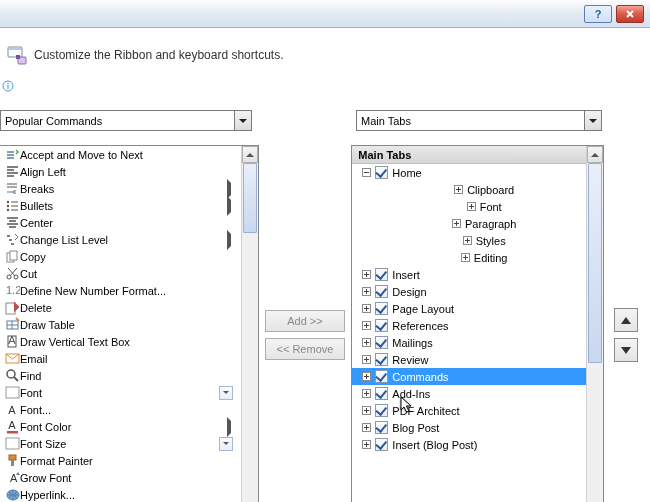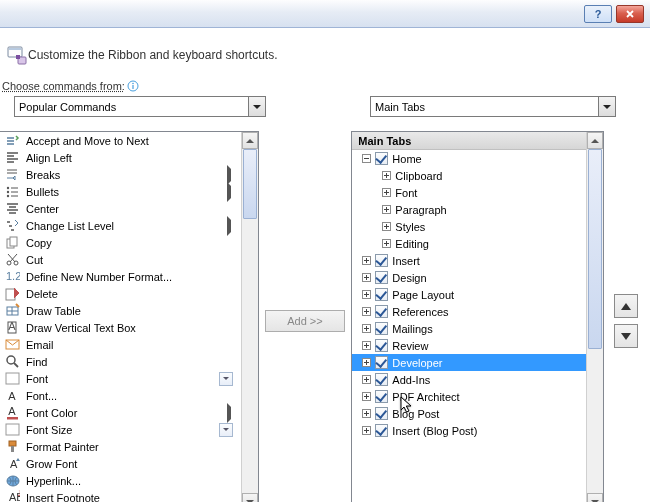--- a/index.html
+++ b/index.html
@@ -5,32 +5,32 @@
   * { box-sizing: border-box; margin: 0; padding: 0; font-family: "Segoe UI", Tahoma, sans-serif; font-size: 11px; }
   body { background: #ffffff; width: 650px; height: 502px; overflow: hidden; position: relative; }
 
   .window { width: 650px; height: 502px; background: #fff;}
   .titlebar { height: 28px; background: linear-gradient(#fdfdfe,#e6ecf5 45%,#d7e1f0); border-bottom:1px solid #9fb4d6; position:relative; display:flex; justify-content:flex-end; align-items:center; padding-right:6px; gap:4px;}
   .tbtn { width:28px; height:18px; border:1px solid #5a7fb3; border-radius:2px; display:flex; align-items:center; justify-content:center; background:linear-gradient(#eaf1fb,#cfe0f7);}
   .tbtn.close { background:linear-gradient(#f4a49a,#d9604f 45%,#c63a28); border-color:#96362a;}
   .tbtn svg { width:12px; height:12px; }
 
   .body { padding:10px 12px 0 0; }
-  .header { display:flex; align-items:center; padding:6px 0 14px 6px;}
+  .header { display:flex; align-items:center; gap:6px; padding:6px 0 14px 6px;}
   .hicon { width:22px; height:22px; display:flex; align-items:center; justify-content:center;}
   .hicon svg { width:20px; height:20px;}
   .htext { color:#333; font-size:12px;}
 
   .labelrow { display:flex; }
   .lcol { width:300px; padding-left:2px;}
   .rcol { flex:1;}
   .lbl { display:inline-flex; align-items:center; gap:2px; text-decoration:underline; text-decoration-style:dotted; color:#333; padding-bottom:2px;}
   .infocircle { width:12px; height:12px; color:#49a0de;}
 
-  .combos { display:flex; margin-top:2px;padding-left:14px;}
+  .combos { display:flex; margin-top:16px;}
   .combo { height:21px; border:1px solid #7a7a7a; background:#fff; display:flex; align-items:center; justify-content:space-between; padding:0 0 0 4px;}
   .combo.left { width:252px;}
   .combo.right { width:246px;}
   .combo-btn{ width:17px; height:19px; border-left:1px solid #7a7a7a; background:linear-gradient(#f3f3f3,#ddd); display:flex;align-items:center;justify-content:center;}
   .tri-down{ width:0;height:0;border-left:4px solid transparent;border-right:4px solid transparent;border-top:4px solid #222;}
 
   .columns { display:flex; margin-top:14px; height:380px;}
   .col-left { width:262px; display:flex;}
   .col-mid { width:94px; display:flex; flex-direction:column; align-items:center; justify-content:center; gap:6px;}
   .col-right { width:256px; display:flex;}
@@ -38,21 +38,21 @@
 
   .listbox { border:1px solid #828790; border-top:1px solid #828790; background:#fff; flex:1; position:relative; overflow:hidden;}
   .listinner { position:absolute; inset:0 17px 0 0; overflow:hidden;}
   .sb { position:absolute; top:0; right:0; bottom:0; width:17px; background:#f0f0f0; display:flex; flex-direction:column; border-left:1px solid #d0d0d0;}
   .sb-btn{ height:17px; background:linear-gradient(#f5f5f5,#e2e2e2); display:flex;align-items:center;justify-content:center; border:1px solid #b0b0b0; margin:0;}
   .sb-track{flex:1; position:relative;}
   .sb-thumb{position:absolute; left:1px; right:1px; top:0;  background:linear-gradient(#e9eef9,#c9d7ef); border:1px solid #9ab0d3; border-radius:1px;}
   .tri-up{width:0;height:0;border-left:4px solid transparent;border-right:4px solid transparent;border-bottom:4px solid #555;}
   .tri-dn{width:0;height:0;border-left:4px solid transparent;border-right:4px solid transparent;border-top:4px solid #555;}
 
-  .cmd-item{display:flex;align-items:center;gap:6px;padding:1px 4px 1px 4px;height:17px;white-space:nowrap;}
+  .cmd-item{display:flex;align-items:center;padding:1px 4px 1px 4px;height:17px;white-space:nowrap;}
   .cmd-icon{width:16px;height:16px;display:flex;align-items:center;justify-content:center;flex-shrink:0;}
   .cmd-icon svg{width:15px;height:15px;}
   .cmd-sub{margin-left:auto; margin-right:6px;}
   .tri-right{width:0;height:0;border-top:4px solid transparent;border-bottom:4px solid transparent;border-left:4px solid #555;}
   .dd-ind{width:14px;height:14px;border:1px solid #a6b8d0;background:linear-gradient(#fafcfe,#e8eef8);display:flex;align-items:center;justify-content:center;margin-left:auto;margin-right:4px;}
   .dd-ind .t{width:0;height:0;border-left:3px solid transparent;border-right:3px solid transparent;border-top:3px solid #556;}
 
   .tree-hdr{background:linear-gradient(#e9e9e9,#d6d6d6); font-weight:bold; padding:2px 6px; height:18px; display:flex; align-items:center; border-bottom:1px solid #c0c0c0;}
   .tnode{display:flex;align-items:center;height:17px;white-space:nowrap;}
   .pm{width:9px;height:9px;border:1px solid #8a8a8a;background:#fff;display:flex;align-items:center;justify-content:center;margin-right:4px;position:relative;flex-shrink:0;}
@@ -64,21 +64,21 @@
   .cb.checked::after{content:"";width:8px;height:5px;border-left:2px solid #2b5797;border-bottom:2px solid #2b5797;transform:rotate(-50deg) translate(0px,-1px);}
   .sel{background:#3399ff;color:#fff;}
   .sel .cb{border-color:#8a9aab;}
 
   .actbtn{width:80px;height:22px;border:1px solid #adadad;background:linear-gradient(#f4f4f4,#e5e5e5);color:#888;display:flex;align-items:center;justify-content:center;}
   .udbtn{width:24px;height:24px;border:1px solid #8a8a8a;background:linear-gradient(#f4f4f4,#e4e4e4);display:flex;align-items:center;justify-content:center;}
 
   .cursor{position:absolute;width:14px;height:20px;pointer-events:none;}
   .cursor svg{width:14px;height:20px;filter:drop-shadow(0 0 1px rgba(0,0,0,.4));}
 
-  .ind1{padding-left:10px;} .ind2{padding-left:30px;}
+  .ind1{padding-left:10px;} .ind2{padding-left:30px;justify-content:center;}
 </style>
 </head>
 <body>
 
 <div class="window">
   <div class="titlebar">
     <div class="tbtn">
         <svg viewBox="0 0 12 12">
           <text x="6" y="10" text-anchor="middle" font-size="10" fill="#2a5a99" font-weight="bold">?</text>
         </svg>
@@ -98,21 +98,20 @@
             <rect x="2" y="3" width="12" height="2" fill="#b8cae0"></rect>
             <rect x="11" y="12" width="8" height="7" rx="1" fill="#d9c6e8" stroke="#8a6fa6"></rect>
             <rect x="9" y="10" width="4" height="4" fill="#7b4fa0"></rect>
           </svg>
       </span>
       <span class="htext">Customize the Ribbon and keyboard shortcuts.</span>
     </div>
 
     <div class="labelrow">
       <div class="lcol"><span class="lbl">
-            <span>Choose commands from:</span>
             <svg class="infocircle" viewBox="0 0 12 12">
               <circle cx="6" cy="6" r="5" fill="none" stroke="#49a0de"></circle>
               <circle cx="6" cy="3.5" r="0.8" fill="#49a0de"></circle>
               <rect x="5.4" y="5" width="1.2" height="4" fill="#49a0de"></rect>
             </svg>
           </span></div>
     </div>
 
     <div class="combos">
       <div class="lcol" style="padding-left:0;">
@@ -353,20 +352,21 @@
               </div>
             <div class="sb-btn">
                 <div class="tri-dn"></div>
               </div>
           </div>
         </div>
       </div>
 
       <div class="col-mid">
         <div class="actbtn">Add &gt;&gt;</div>
+        <div class="actbtn">&lt;&lt; Remove</div>
       </div>
 
       <div class="col-right">
         <div class="listbox">
           <div class="listinner">
             <div class="tree-hdr">Main Tabs</div>
             <div id="right-tree">
                 <div class="tnode ind1">
                   <span class="pm minus"></span>
                   <span class="cb checked"></span>
@@ -418,21 +418,21 @@
                   <span>Mailings</span>
                 </div>
                 <div class="tnode ind1">
                   <span class="pm plus"></span>
                   <span class="cb checked"></span>
                   <span>Review</span>
                 </div>
                 <div class="tnode ind1 sel">
                   <span class="pm plus"></span>
                   <span class="cb checked"></span>
-                  <span>Developer</span>
+                  <span>Commands</span>
                 </div>
                 <div class="tnode ind1">
                   <span class="pm plus"></span>
                   <span class="cb checked"></span>
                   <span>Add-Ins</span>
                 </div>
                 <div class="tnode ind1">
                   <span class="pm plus"></span>
                   <span class="cb checked"></span>
                   <span>PDF Architect</span>

